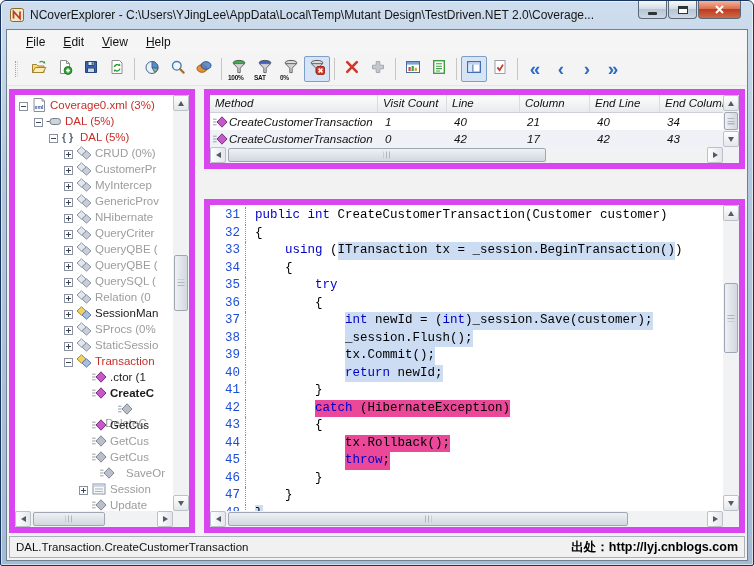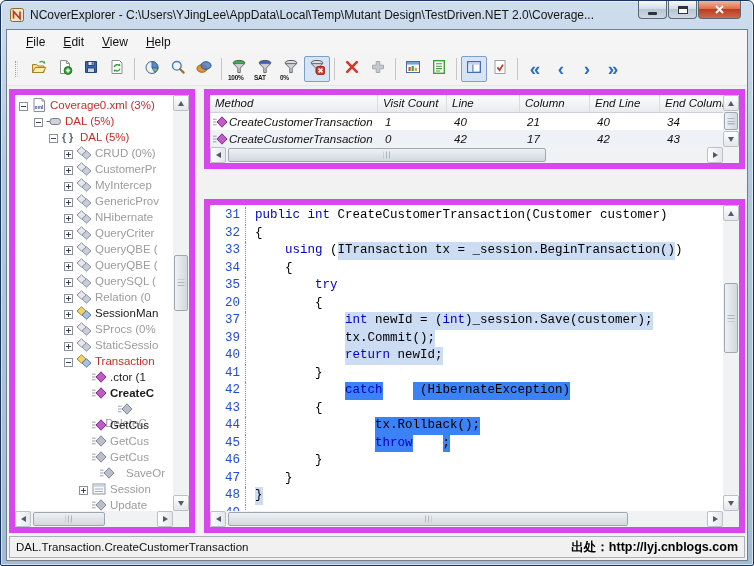--- a/index.html
+++ b/index.html
@@ -68,21 +68,21 @@
 
   .gap{ height:30px; flex:0 0 auto; }
   .codeview{ flex:1; }
   .code-content{ position:absolute; left:0; top:2px; right:16px; bottom:16px; overflow:hidden;
     font-family:"Liberation Mono","DejaVu Sans Mono",monospace; font-size:12.5px; line-height:17.5px; }
   .code-line{ display:flex; white-space:pre; }
   .cl-num{ width:36px; text-align:right; padding-right:5px; color:#1d4ed8; flex:0 0 auto;
     border-right:1px dotted #6c9bd2; margin-right:9px; }
   .seg-k{ color:#0000c4; }
   .hl-v{ background:#cbdcf3; }
-  .hl-u{ background:#3b82f6;margin-left:30px; }
+  .hl-u{ background:#ec4899; }
 
   
   .sb{ position:absolute; background:#f1f2f4; }
   .sb-v{ width:16px; top:0; bottom:16px; right:0; }
   .sb-h{ height:16px; left:0; right:16px; bottom:0; }
   .sb-corner{ position:absolute; width:16px; height:16px; right:0; bottom:0; background:#f1f2f4; }
   .sb-btn{ position:absolute; width:16px; height:16px; background:linear-gradient(#fefefe,#e4e6ea);
     border:1px solid #bcc0c7; border-radius:2px; display:flex; align-items:center; justify-content:center; }
   .sb-h .sb-btn{ background:linear-gradient(90deg,#fefefe,#e4e6ea); }
   .b-up{ top:0; } .b-dn{ bottom:0; } .b-lf{ left:0; } .b-rt{ right:0; }
@@ -648,22 +648,23 @@
 
         <div class="gap"></div>
 
         <div class="panel codeview">
           <div class="code-content">
               <div class="code-line"><span class="cl-num">31</span><span class="seg-k ">public</span><span class=""> </span><span class="seg-k ">int</span><span class=""> CreateCustomerTransaction(Customer customer)</span></div>
               <div class="code-line"><span class="cl-num">32</span><span class="">{</span></div>
               <div class="code-line"><span class="cl-num">33</span><span class="">    </span><span class="seg-k ">using</span><span class=""> (</span><span class="hl-v">ITransaction tx = _session.BeginTransaction()</span><span class="">)</span></div>
               <div class="code-line"><span class="cl-num">34</span><span class="">    {</span></div>
               <div class="code-line"><span class="cl-num">35</span><span class="">        </span><span class="seg-k ">try</span></div>
-              <div class="code-line"><span class="cl-num">20</span><span class="">        {</span></div>
+              <div class="code-line"><span class="cl-num">36</span><span class="">        {</span></div>
               <div class="code-line"><span class="cl-num">37</span><span class="">            </span><span class="seg-k hl-v">int</span><span class="hl-v"> newId = (</span><span class="seg-k hl-v">int</span><span class="hl-v">)_session.Save(customer);</span></div>
+              <div class="code-line"><span class="cl-num">38</span><span class="">            </span><span class="hl-v">_session.Flush();</span></div>
               <div class="code-line"><span class="cl-num">39</span><span class="">            </span><span class="hl-v">tx.Commit();</span></div>
               <div class="code-line"><span class="cl-num">40</span><span class="">            </span><span class="seg-k hl-v">return</span><span class="hl-v"> newId;</span></div>
               <div class="code-line"><span class="cl-num">41</span><span class="">        }</span></div>
               <div class="code-line"><span class="cl-num">42</span><span class="">        </span><span class="seg-k hl-u">catch</span><span class="hl-u"> (HibernateException)</span></div>
               <div class="code-line"><span class="cl-num">43</span><span class="">        {</span></div>
               <div class="code-line"><span class="cl-num">44</span><span class="">            </span><span class="hl-u">tx.Rollback();</span></div>
               <div class="code-line"><span class="cl-num">45</span><span class="">            </span><span class="seg-k hl-u">throw</span><span class="hl-u">;</span></div>
               <div class="code-line"><span class="cl-num">46</span><span class="">        }</span></div>
               <div class="code-line"><span class="cl-num">47</span><span class="">    }</span></div>
               <div class="code-line"><span class="cl-num">48</span><span class="hl-v">}</span></div>

